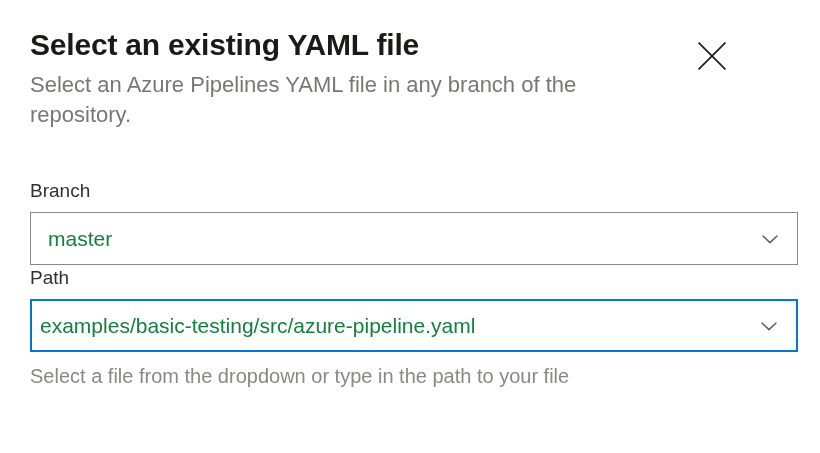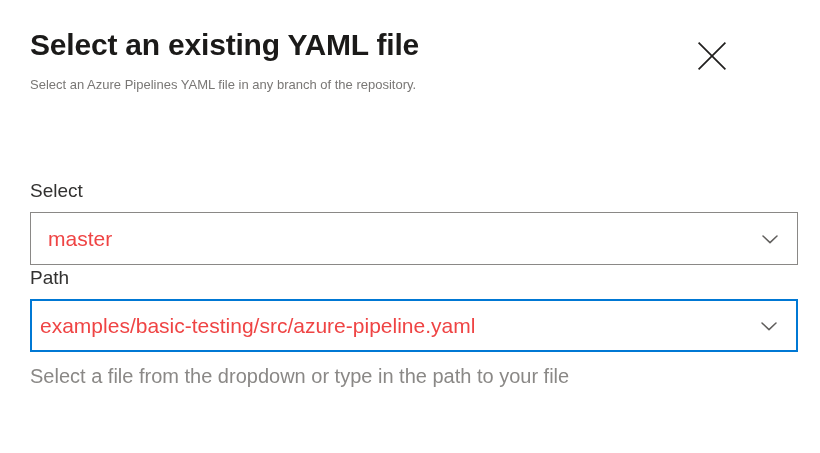--- a/index.html
+++ b/index.html
@@ -39,21 +39,21 @@
     letter-spacing: -0.2px;
     margin: 0;
     padding: 0;
     white-space: nowrap;
   }
 
   .panel-subtitle {
     margin: 6px 0 0 0;
     padding: 0;
     width: 600px;
-    font-size: 13px;
+    font-size: 22px;
     line-height: 30px;
     font-weight: 400;
     color: #797775;
   }
 
   
   .close-button {
     position: absolute;
     right: 22px;
     top: 34px;
@@ -100,21 +100,21 @@
   .combo.is-focused {
     border: 2px solid #0078d4;
   }
 
   .combo-value {
     flex: 1 1 auto;
     padding-left: 17px;
     padding-right: 8px;
     font-size: 21px;
     line-height: 28px;
-    color: #ef4444;
+    color: #15803d;
     white-space: nowrap;
     overflow: hidden;
     text-overflow: ellipsis;
   }
   .combo.is-focused .combo-value {
     padding-left: 8px;
   }
 
   .combo-chevron {
     flex: 0 0 auto;
@@ -149,21 +149,21 @@
     <span>
       <svg width="30" height="30" viewBox="0 0 30 30" aria-hidden="true">
         <path d="M1.6 1.6 L28.4 28.4 M28.4 1.6 L1.6 28.4" stroke="#201f1e" stroke-width="1.7" fill="none"></path>
       </svg>
     </span>
   </button>
 
   <div class="form-area">
 
     <div class="field-block">
-      <label class="field-label">Select</label>
+      <label class="field-label">Branch</label>
       <div class="combo">
         <span class="combo-value">master</span>
         <span class="combo-chevron">
           <svg width="22" height="22" viewBox="0 0 22 22" aria-hidden="true">
             <path d="M4 8 L11 14.6 L18 8" stroke="#605e5c" stroke-width="1.5" fill="none" stroke-linecap="round" stroke-linejoin="round"></path>
           </svg>
         </span>
       </div>
     </div>
 

